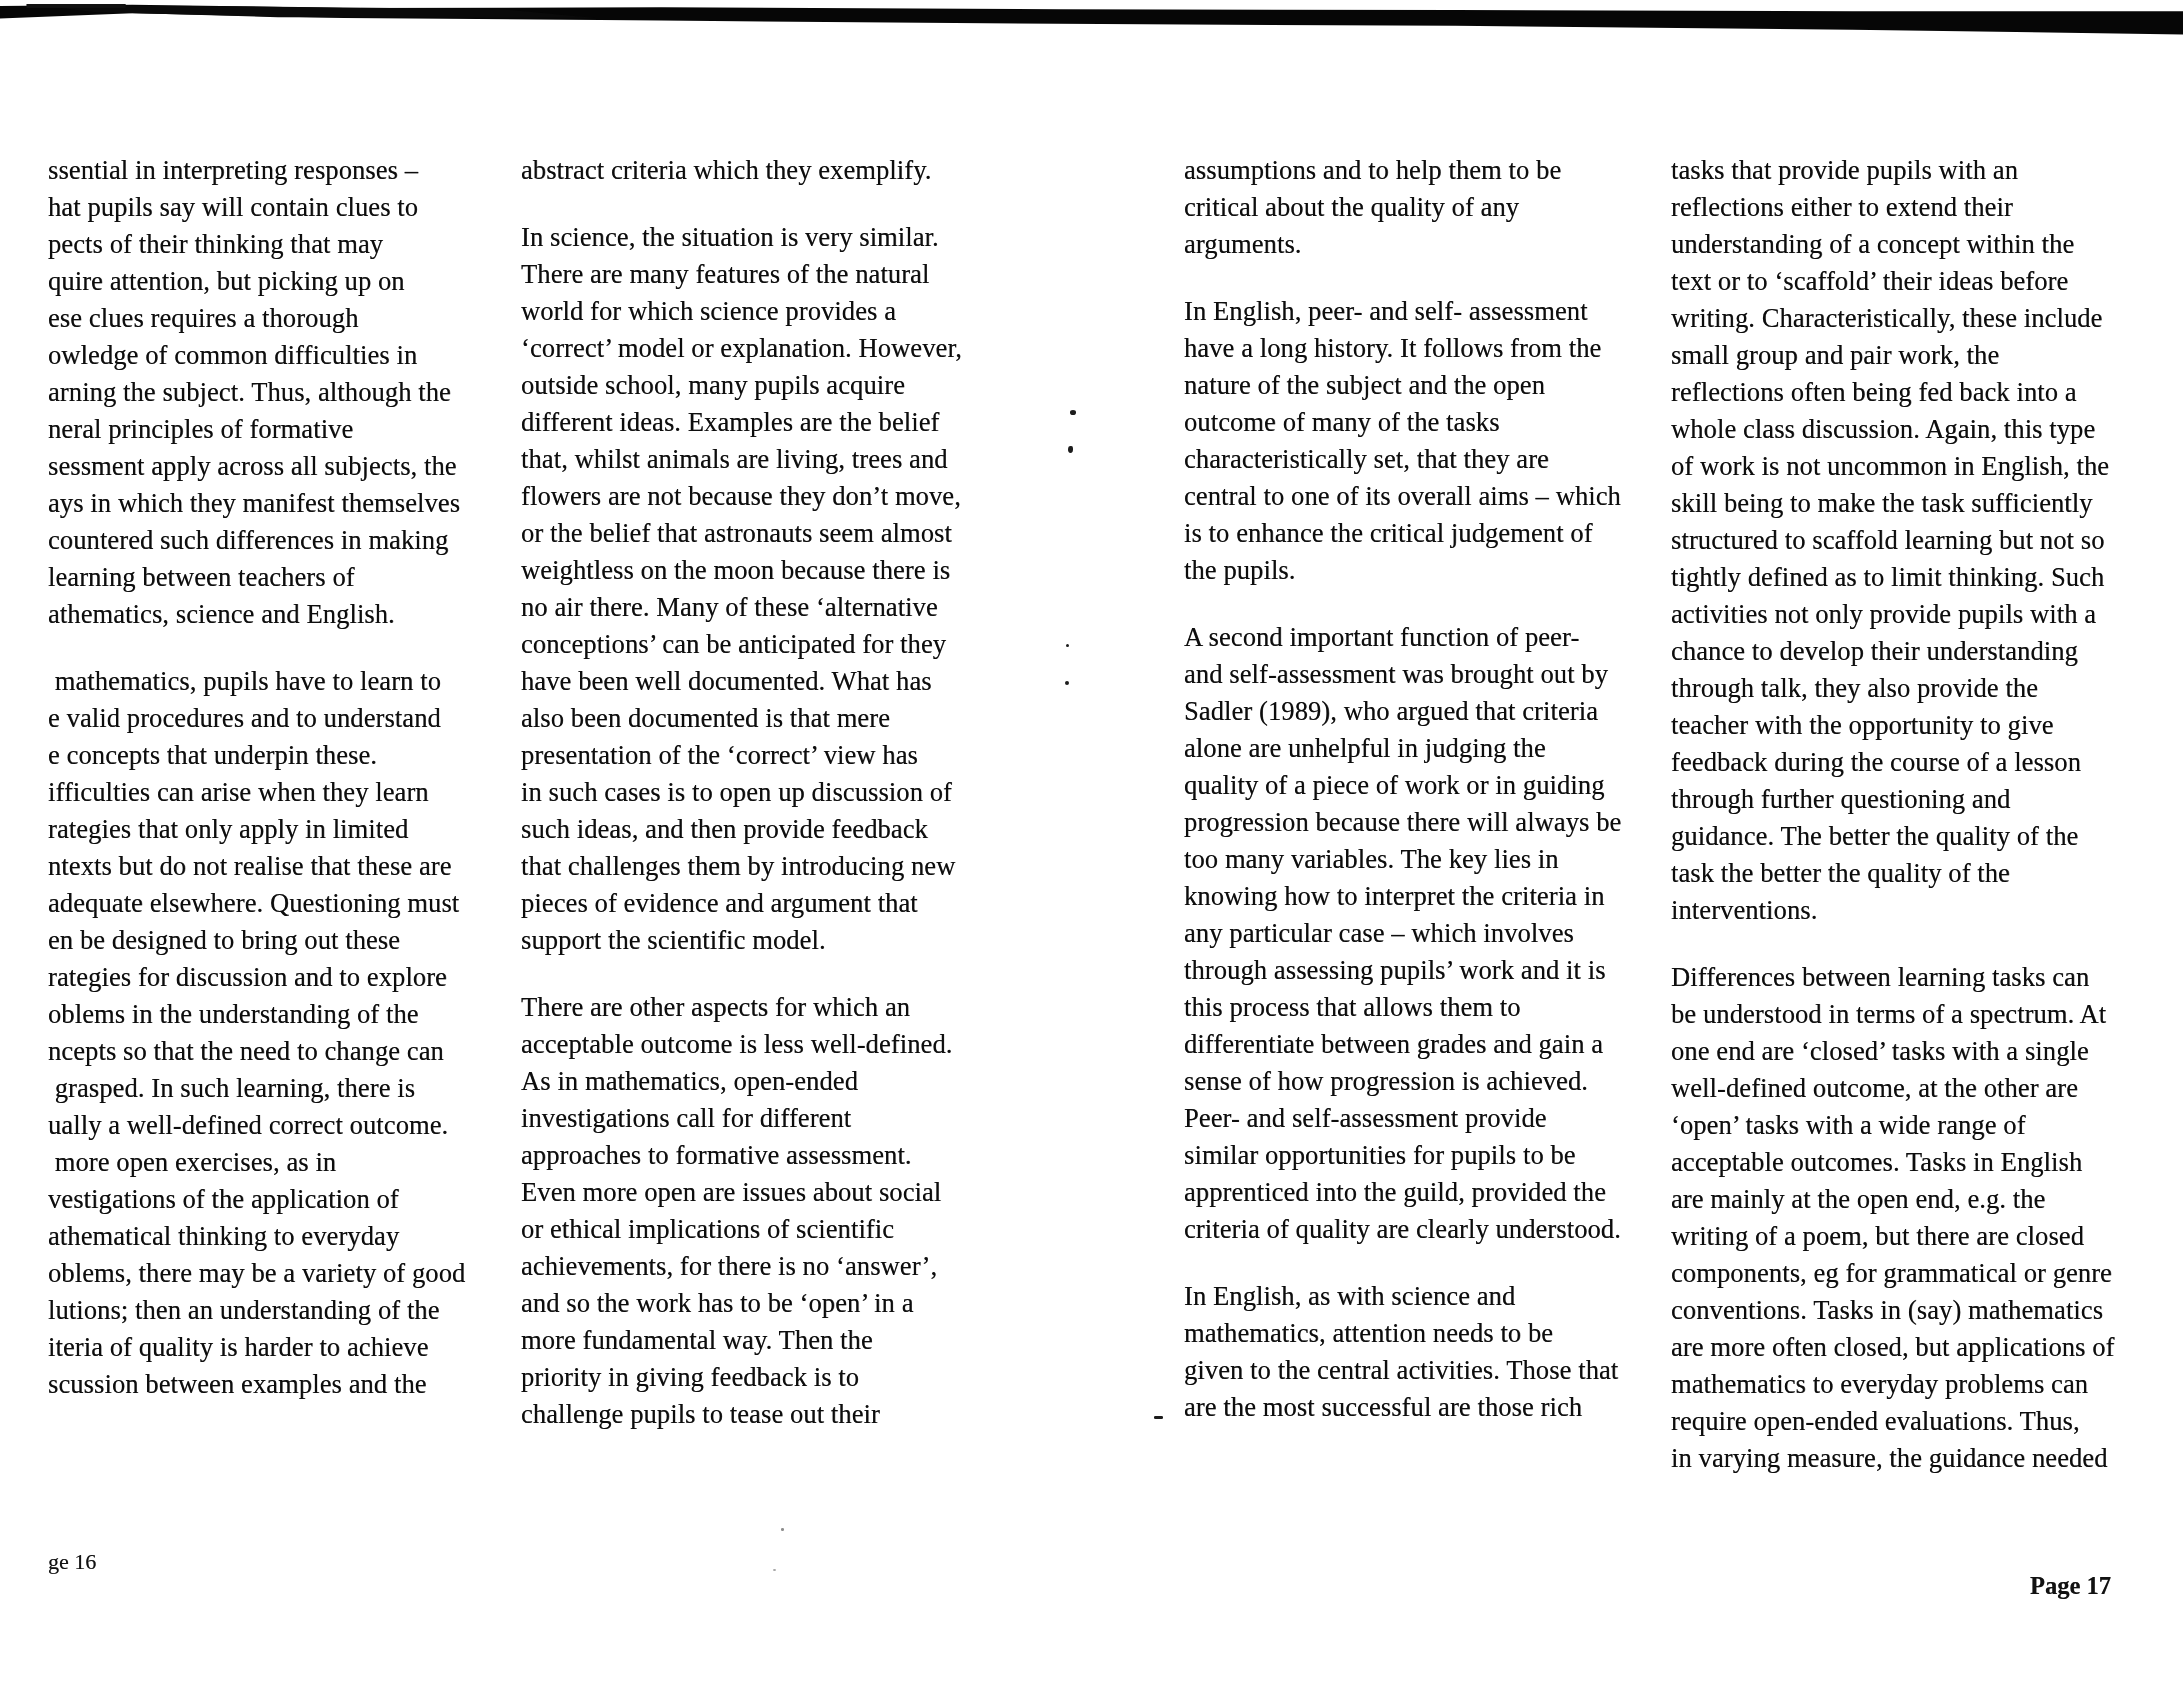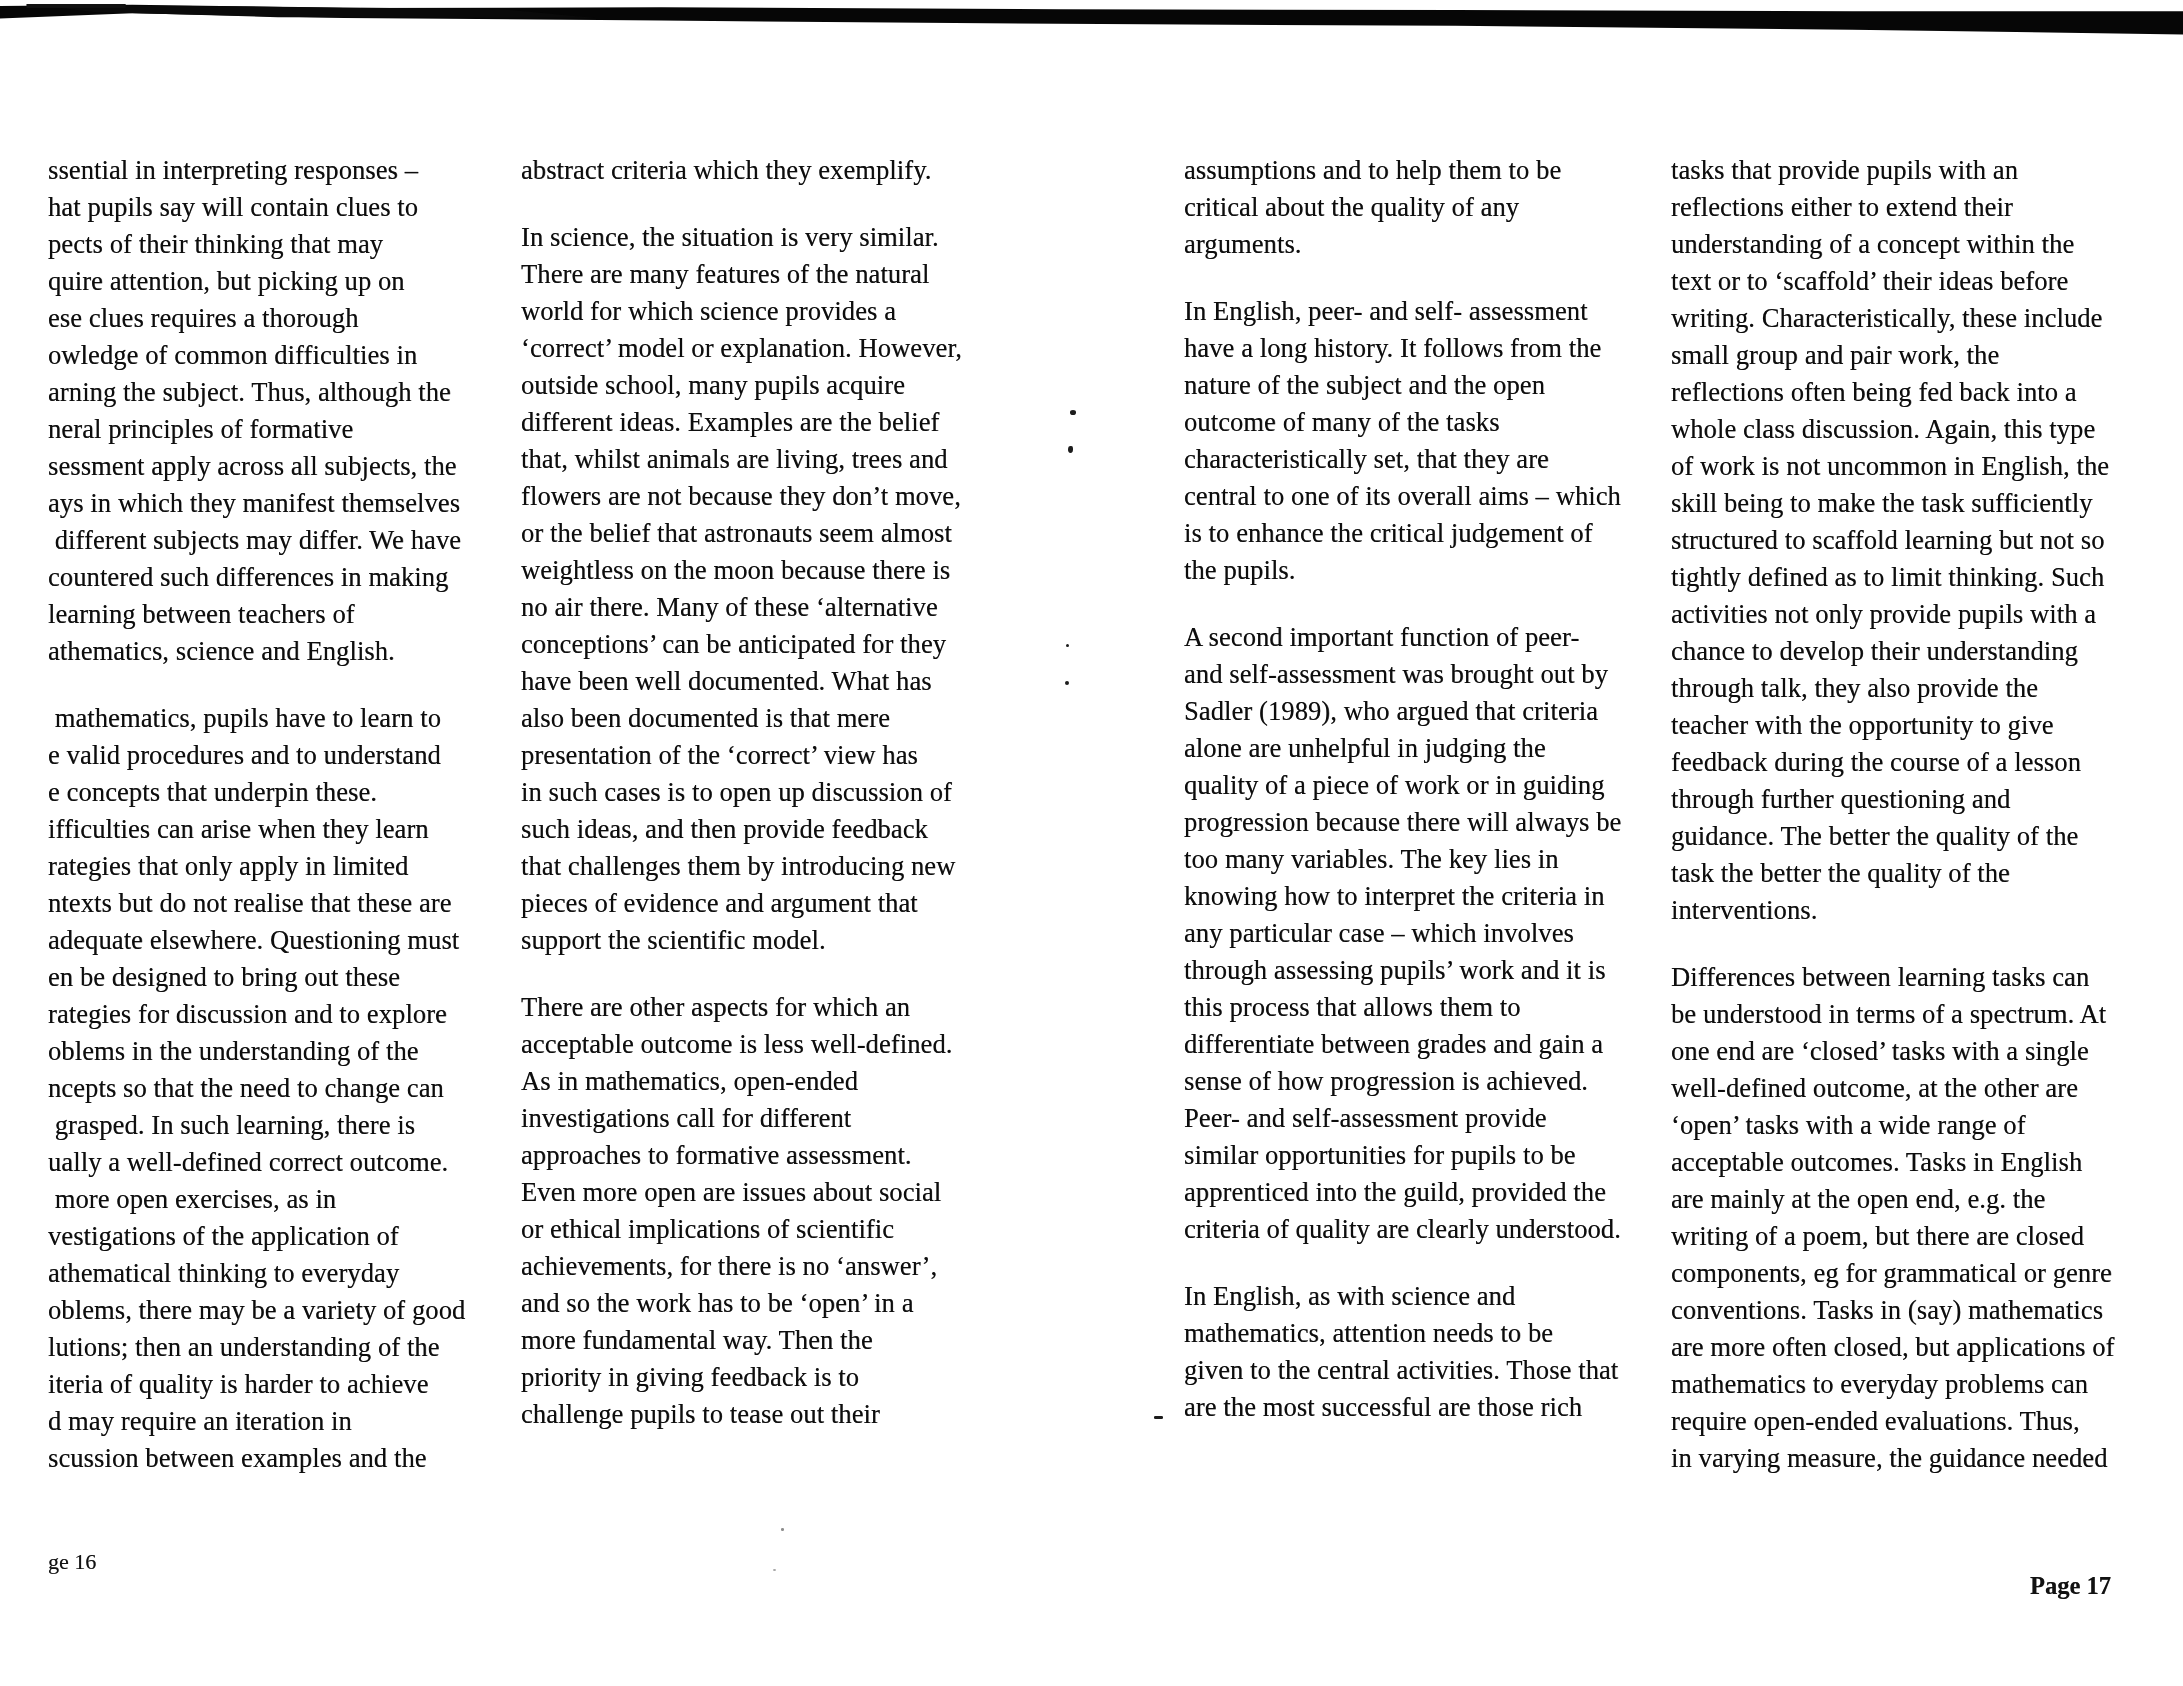--- a/index.html
+++ b/index.html
@@ -69,21 +69,20 @@
     <div class="line">ssential in interpreting responses –</div>
     <div class="line">hat pupils say will contain clues to</div>
     <div class="line">pects of their thinking that may</div>
     <div class="line">quire attention, but picking up on</div>
     <div class="line">ese clues requires a thorough</div>
     <div class="line">owledge of common difficulties in</div>
     <div class="line">arning the subject. Thus, although the</div>
     <div class="line">neral principles of formative</div>
     <div class="line">sessment apply across all subjects, the</div>
     <div class="line">ays in which they manifest themselves</div>
-    <div class="line"> different subjects may differ. We have</div>
     <div class="line">countered such differences in making</div>
     <div class="line">learning between teachers of</div>
     <div class="line">athematics, science and English.</div>
     <div class="line"></div>
     <div class="line"> mathematics, pupils have to learn to</div>
     <div class="line">e valid procedures and to understand</div>
     <div class="line">e concepts that underpin these.</div>
     <div class="line">ifficulties can arise when they learn</div>
     <div class="line">rategies that only apply in limited</div>
     <div class="line">ntexts but do not realise that these are</div>
@@ -93,21 +92,20 @@
     <div class="line">oblems in the understanding of the</div>
     <div class="line">ncepts so that the need to change can</div>
     <div class="line"> grasped. In such learning, there is</div>
     <div class="line">ually a well-defined correct outcome.</div>
     <div class="line"> more open exercises, as in</div>
     <div class="line">vestigations of the application of</div>
     <div class="line">athematical thinking to everyday</div>
     <div class="line">oblems, there may be a variety of good</div>
     <div class="line">lutions; then an understanding of the</div>
     <div class="line">iteria of quality is harder to achieve</div>
-    <div class="line">d may require an iteration in</div>
     <div class="line">scussion between examples and the</div>
   </div>
 
 <div class="col" style="left:521px; top:152px; width:476px;">
     <div class="line">abstract criteria which they exemplify.</div>
     <div class="line"></div>
     <div class="line">In science, the situation is very similar.</div>
     <div class="line">There are many features of the natural</div>
     <div class="line">world for which science provides a</div>
     <div class="line">‘correct’ model or explanation. However,</div>

